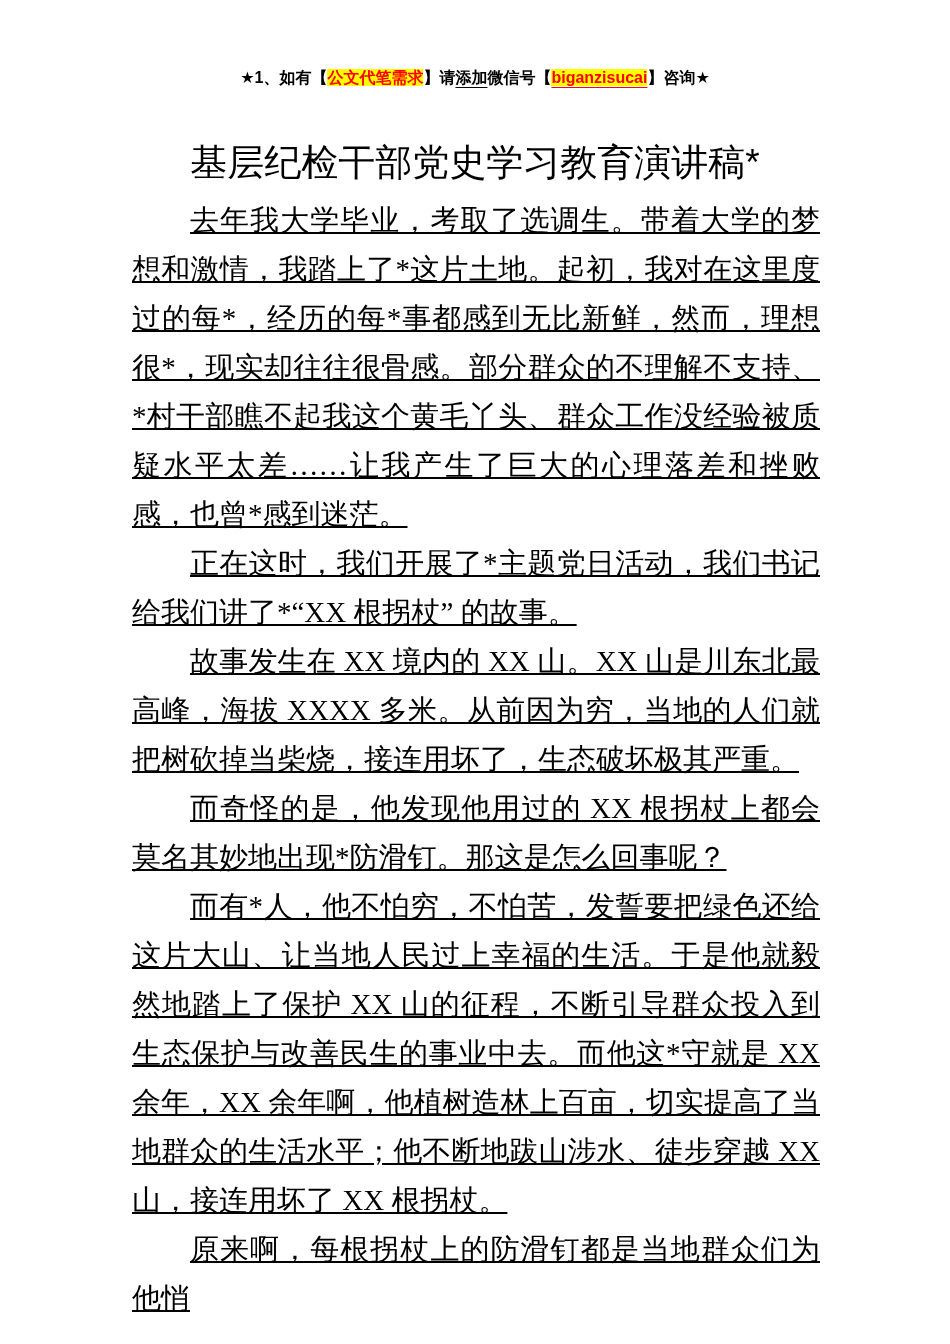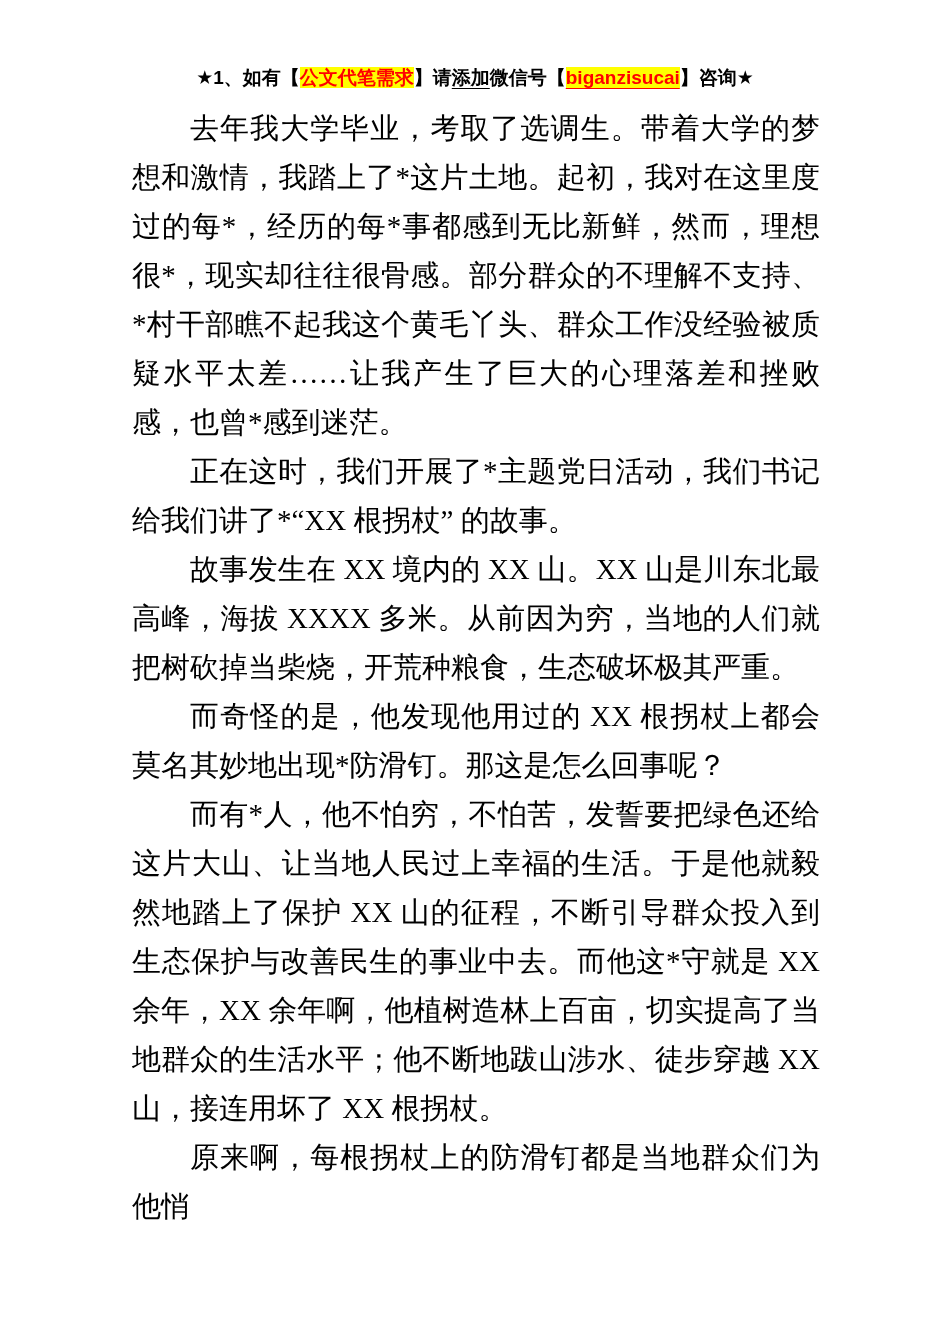--- a/index.html
+++ b/index.html
@@ -12,21 +12,21 @@
     width: 950px;
     height: 1344px;
     background: #ffffff;
     overflow: hidden;
     color: #000000;
   }
   .notice {
     text-align: center;
     font-family: "Liberation Sans", "DejaVu Sans", sans-serif;
     font-weight: bold;
-    font-size: 19px;
+    font-size: 16px;
     line-height: 32px;
     color: #000000;
   }
   .notice-header { padding-top: 62px; }
   .seg-plain { color: #000000; }
   .seg-hl-red {
     color: #ff0000;
     background: #ffff00;
   }
   .seg-u-black {
@@ -53,36 +53,38 @@
     margin: 10px 130px 0 132px;
     font-family: "Liberation Serif", "DejaVu Serif", serif;
     font-size: 29px;
     line-height: 49px;
     text-align: justify;
   }
   .doc-body p {
     margin: 0;
     padding: 0;
     text-indent: 2em;
+    text-decoration: underline;
   }
 </style>
 </head>
 <body>
 
 <div class="page">
 
   <div class="notice notice-header">
     <div>
       <span class="seg-plain">★1、如有【</span><span class="seg-hl-red">公文代笔需求</span><span class="seg-plain">】请</span><span class="seg-u-black">添加</span><span class="seg-plain">微信号【</span><span class="seg-hl-red-u">biganzisucai</span><span class="seg-plain">】咨询★</span>
     </div>
   </div>
 
+  <div class="doc-title">基层纪检干部党史学习教育演讲稿*</div>
 
   <div class="doc-body">
     <p>去年我大学毕业，考取了选调生。带着大学的梦想和激情，我踏上了*这片土地。起初，我对在这里度过的每*，经历的每*事都感到无比新鲜，然而，理想很*，现实却往往很骨感。部分群众的不理解不支持、*村干部瞧不起我这个黄毛丫头、群众工作没经验被质疑水平太差……让我产生了巨大的心理落差和挫败感，也曾*感到迷茫。</p>
     <p>正在这时，我们开展了*主题党日活动，我们书记给我们讲了*“XX 根拐杖” 的故事。</p>
-    <p>故事发生在 XX 境内的 XX 山。XX 山是川东北最高峰，海拔 XXXX 多米。从前因为穷，当地的人们就把树砍掉当柴烧，开荒种粮食，生态破坏极其严重。</p>
+    <p>故事发生在 XX 境内的 XX 山。XX 山是川东北最高峰，海拔 XXXX 多米。从前因为穷，当地的人们就把树砍掉当柴烧，接连用坏了，生态破坏极其严重。</p>
     <p>而奇怪的是，他发现他用过的 XX 根拐杖上都会莫名其妙地出现*防滑钉。那这是怎么回事呢？</p>
     <p>而有*人，他不怕穷，不怕苦，发誓要把绿色还给这片大山、让当地人民过上幸福的生活。于是他就毅然地踏上了保护 XX 山的征程，不断引导群众投入到生态保护与改善民生的事业中去。而他这*守就是 XX 余年，XX 余年啊，他植树造林上百亩，切实提高了当地群众的生活水平；他不断地跋山涉水、徒步穿越 XX 山，接连用坏了 XX 根拐杖。</p>
     <p>原来啊，每根拐杖上的防滑钉都是当地群众们为他悄</p>
   </div>
 
 </div>
 
 </body></html>

